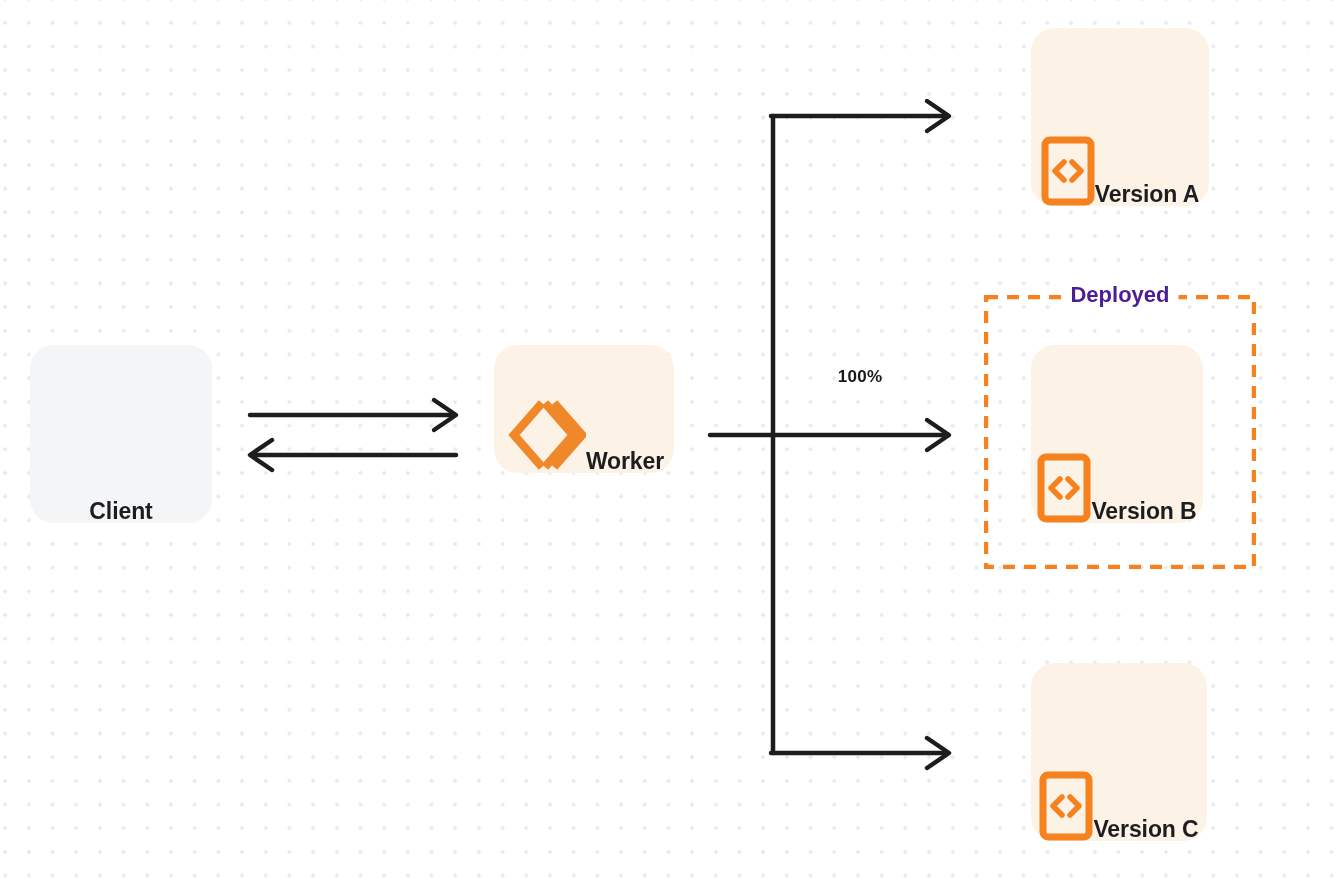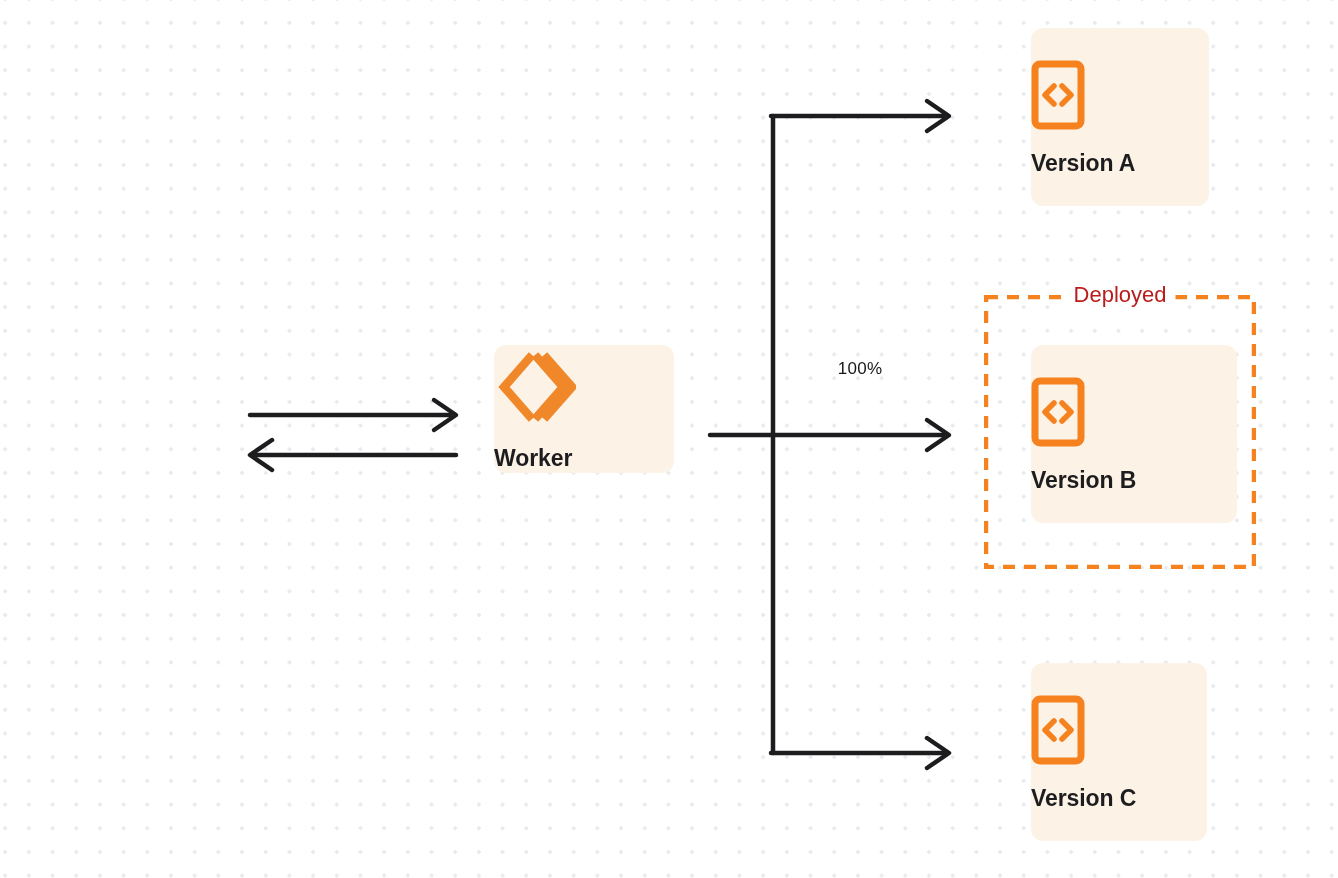--- a/index.html
+++ b/index.html
@@ -31,24 +31,24 @@
     width: 1338px;
     height: 878px;
     pointer-events: none;
   }
 
   
   .node {
     position: absolute;
     box-sizing: border-box;
     display: flex;
-    flex-direction: column;
-    align-items: flex-start;
+    flex-direction: row;
+    align-items: flex-end;
     justify-content: center;
-    border-radius: 12px;
+    border-radius: 24px;
   }
 
   .node-client {
     background: #f4f5f7;
   }
 
   .node-version,
   .node-worker {
     background: #fdf2e6;
   }
@@ -83,37 +83,38 @@
     top: 0;
   }
   #deployed-label {
     position: absolute;
     top: -16px;
     left: 50%;
     transform: translateX(-50%);
     background: #ffffff;
     padding: 0 9px;
     font-size: 22px;
-    font-weight: 400;
-    color: #b91c1c;
+    font-weight: 700;
+    color: #4c1d95;
     line-height: 31px;
     white-space: nowrap;
     text-align: center;
   }
 
   
   #traffic-label {
     position: absolute;
     text-align: center;
     font-size: 17px;
-    font-weight: 400;
+    font-weight: 700;
     color: #17181a;
     line-height: 1.95;
     letter-spacing: 0.3px;
     white-space: nowrap;
+    margin-top: 8px;
   }
   #traffic-label .tl-line { display: block; }
 </style>
 </head>
 <body>
 
 <div id="canvas">
 
   <svg id="wires" viewBox="0 0 1338 878" width="1338" height="878" aria-hidden="true">
     <g fill="none" stroke="#1d1d1f" stroke-width="4.5" stroke-linecap="round" stroke-linejoin="round">
@@ -146,20 +147,23 @@
         <path d="M 771 753 L 943 753"></path>
         <path d="M 927 738 L 949 753 L 927 768"></path>
       </g>
     </g>
   </svg>
 
   <div id="traffic-label" style="left:786px; top:352px; width:148px;">
     <span class="tl-line">100%</span>
   </div>
 
+  <div class="node node-client" style="left:30px; top:345px; width:182px; height:178px;">
+    <span class="node-label">Client</span>
+  </div>
 
   <div class="node node-worker" style="left:494px; top:345px; width:180px; height:128px;">
     <span class="icon-wrap">
       <svg width="82" height="76" viewBox="0 0 82 76" aria-hidden="true">
         <g fill="none" stroke="#f0882a" stroke-width="8.5" stroke-linecap="butt" stroke-linejoin="miter">
 
           <path d="M 38 6 L 10 38 L 38 70"></path>
 
           <path d="M 41 6 L 69 38 L 41 70"></path>
 
@@ -183,21 +187,21 @@
     <span class="node-label">Version A</span>
   </div>
 
   <div id="deployed-frame" style="left:984px; top:295px; width:272px; height:274px;">
     <svg class="dash-svg" width="272" height="274" viewBox="0 0 272 274" aria-hidden="true">
       <rect x="2" y="2" width="268" height="270" fill="none" stroke="#f6821f" stroke-width="4.5" stroke-dasharray="12 9" stroke-linecap="butt"></rect>
     </svg>
     <span id="deployed-label">Deployed</span>
   </div>
 
-  <div class="node node-version" style="left:1031px; top:345px; width:206px; height:178px;">
+  <div class="node node-version" style="left:1031px; top:345px; width:172px; height:178px;">
     <span class="icon-wrap">
       <svg width="54" height="70" viewBox="0 0 54 70" aria-hidden="true">
         <rect x="4" y="4" width="46" height="62" rx="5" ry="5" fill="none" stroke="#f6821f" stroke-width="7"></rect>
         <g fill="none" stroke="#f6821f" stroke-width="5.5" stroke-linecap="round" stroke-linejoin="round">
           <path d="M 23 26 L 14 35 L 23 44"></path>
           <path d="M 31 26 L 40 35 L 31 44"></path>
         </g>
       </svg>
     </span>
     <span class="node-label">Version B</span>

